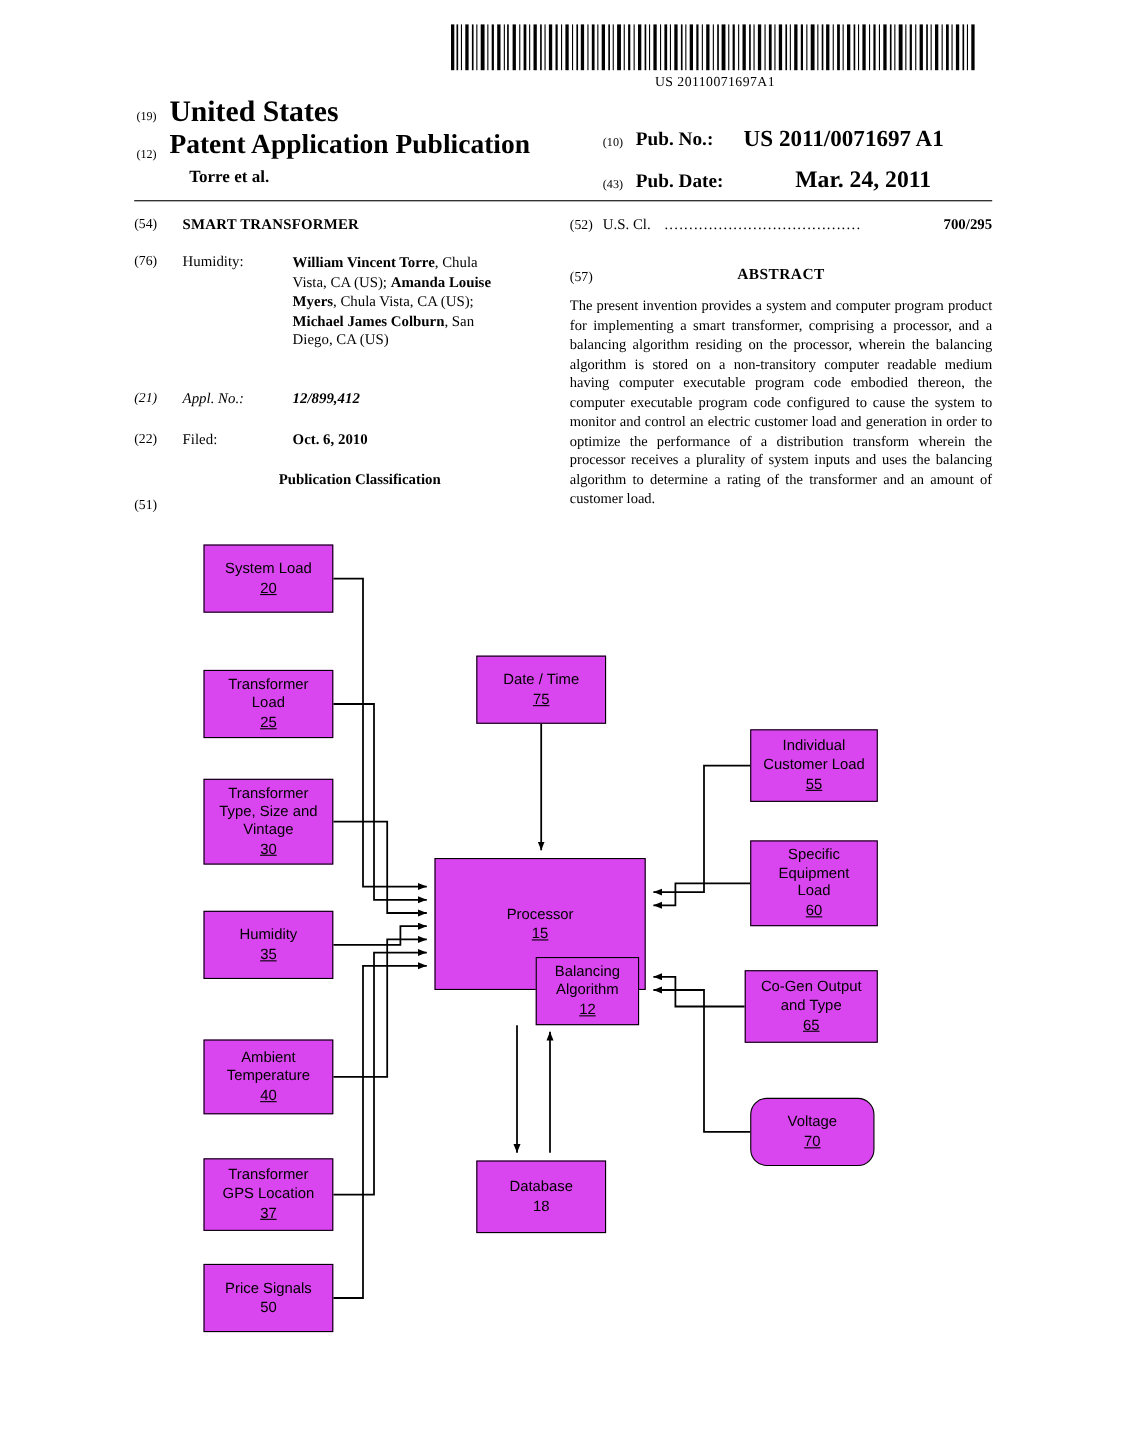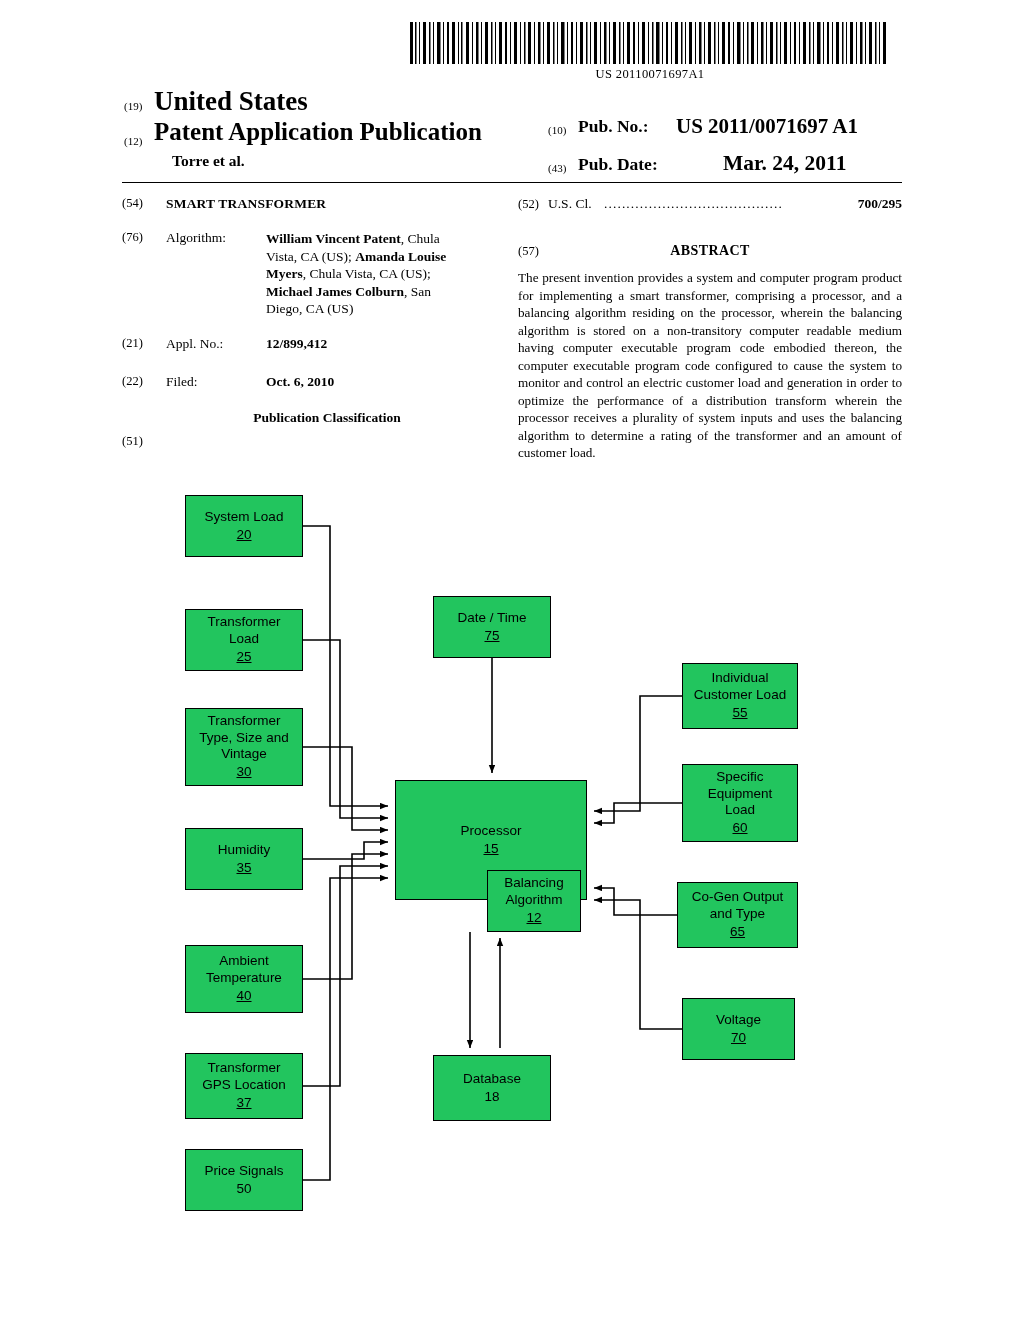--- a/index.html
+++ b/index.html
@@ -222,21 +222,21 @@
   #diagram {
     position: absolute;
     left: 0;
     top: 470px;
     width: 1024px;
     height: 780px;
   }
   .nodebox {
     position: absolute;
     border: 1.3px solid #000;
-    background: #22c55e;
+    background: #d946ef;
     box-sizing: border-box;
     display: flex;
     flex-direction: column;
     align-items: center;
     justify-content: center;
     font-family: "Liberation Sans", sans-serif;
     font-size: 13.5px;
     line-height: 1.22;
     text-align: center;
     padding: 2px 3px;
@@ -389,31 +389,31 @@
 
 <div class="col-left">
 
   <div class="field">
     <span class="fld-num">(54)</span>
     <div class="title-54">SMART TRANSFORMER</div>
   </div>
 
   <div class="field" style="margin-top:18px;">
     <span class="fld-num">(76)</span>
-    <span class="fld-label">Algorithm:</span>
+    <span class="fld-label">Humidity:</span>
     <div class="inv-block">
-      <div><span class="bold">William Vincent Patent</span><span>, Chula</span></div>
+      <div><span class="bold">William Vincent Torre</span><span>, Chula</span></div>
       <div><span>Vista, CA (US); </span><span class="bold">Amanda Louise</span></div>
       <div><span class="bold">Myers</span><span>, Chula Vista, CA (US);</span></div>
       <div><span class="bold">Michael James Colburn</span><span>, San</span></div>
       <div>Diego, CA (US)</div>
     </div>
   </div>
 
-  <div class="field" style="margin-top:18px;">
+  <div class="field" style="margin-top:36px;font-style:italic;">
     <span class="fld-num">(21)</span>
     <span class="fld-label">Appl. No.:</span>
     <div class="fld-value bold">12/899,412</div>
   </div>
 
   <div class="field" style="margin-top:22px;">
     <span class="fld-num">(22)</span>
     <span class="fld-label">Filed:</span>
     <div class="fld-value bold">Oct. 6, 2010</div>
   </div>
@@ -526,21 +526,21 @@
     <div class="nodebox" style="left: 677px; top: 412px; width: 121px; height: 66px;">
       <div class="lbl">Co-Gen Output
 and Type</div>
       <div class="num u">65</div>
     </div>
     <div class="nodebox" style="left: 185px; top: 475px; width: 118px; height: 68px;">
       <div class="lbl">Ambient
 Temperature</div>
       <div class="num u">40</div>
     </div>
-    <div class="nodebox" style="left: 682px; top: 528px; width: 113px; height: 62px;">
+    <div class="nodebox" style="left: 682px; top: 528px; width: 113px; height: 62px; border-radius: 15px;">
       <div class="lbl">Voltage</div>
       <div class="num u">70</div>
     </div>
     <div class="nodebox" style="left: 185px; top: 583px; width: 118px; height: 66px;">
       <div class="lbl">Transformer
 GPS Location</div>
       <div class="num u">37</div>
     </div>
     <div class="nodebox" style="left: 433px; top: 585px; width: 118px; height: 66px;">
       <div class="lbl">Database</div>

